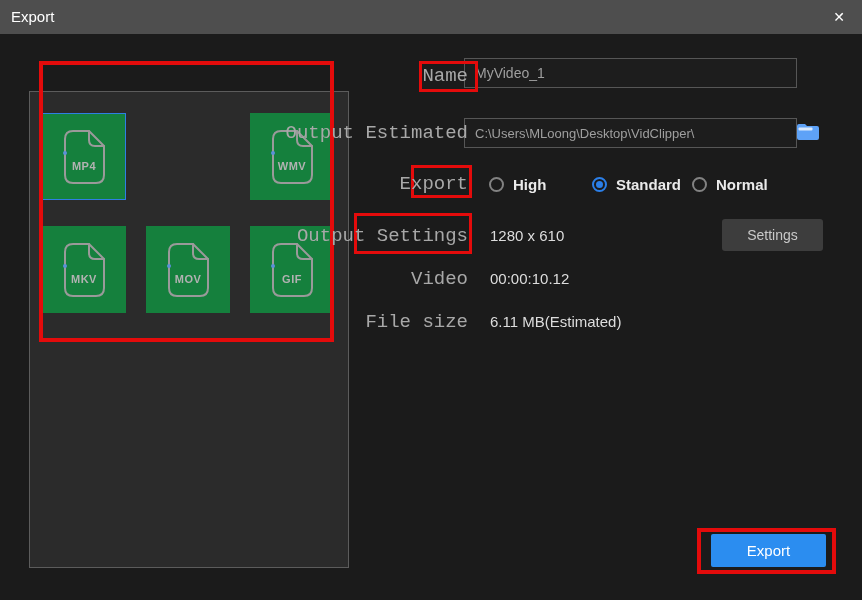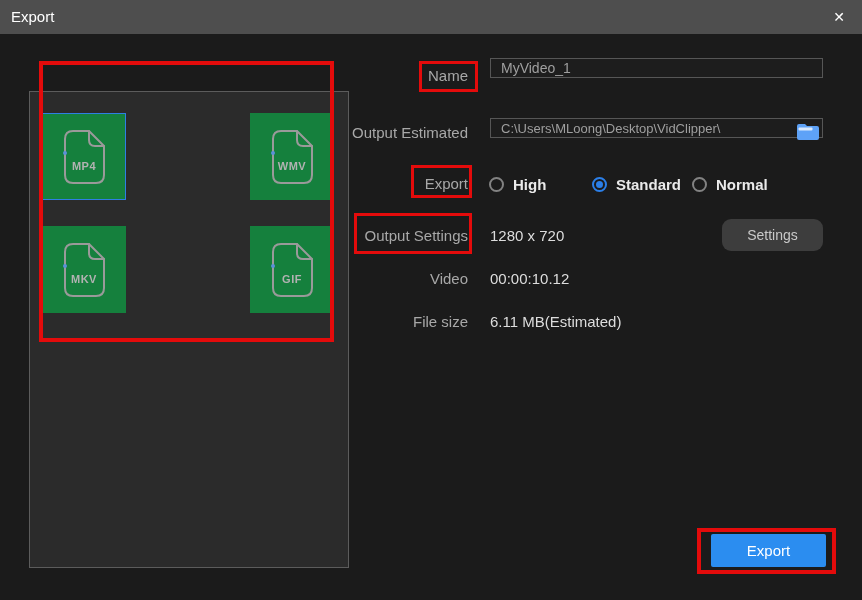--- a/index.html
+++ b/index.html
@@ -23,35 +23,35 @@
     border:1px solid transparent; cursor:pointer; z-index:3; }
   .tile.selected { border-color:#2e7fe4; }
   .tile svg { position:absolute; left:50%; top:50%; transform:translate(-50%,-50%); }
   .page-outline { fill:none; stroke:#9a9a9a; stroke-width:2; stroke-linejoin:round; stroke-linecap:round; }
   .page-label { fill:#b2b2b2; font-size:11px; font-weight:bold; letter-spacing:0.5px;
     font-family:"Liberation Sans", sans-serif; }
   
   .anno { position:absolute; border:3px solid #e40b0b; z-index:10; pointer-events:none; }
   .anno.thick { border-width:4px; }
   
-  .flabel { position:absolute; right:394px; color:#a8a8a8; font-size:15px;
-    line-height:20px; white-space:nowrap; z-index:11; }
-  .tinput { position:absolute; left:490px; width:333px; height:20px; background:#1d1d1d;
+  .flabel { position:absolute; right:394px; color:#a8a8a8; font-size:19px;
+    line-height:20px; white-space:nowrap; z-index:11;font-family:Liberation Mono, monospace; }
+  .tinput { position:absolute; left:464px; width:333px; height:30px; background:#1d1d1d;
     border:1px solid #565656; color:#9f9f9f; font-size:13px; padding:0 10px; outline:none; }
   #browse-btn { position:absolute; left:795px; top:122px; width:26px; height:22px;
     background:transparent; border:none; cursor:pointer; padding:0; z-index:4; }
   .radio { position:absolute; width:15px; height:15px; border:2px solid #828282;
     border-radius:50%; cursor:pointer; z-index:4; }
   .radio.selected { border-color:#2b7fe8; }
   .radio.selected::after { content:""; position:absolute; left:2px; top:2px; width:7px; height:7px;
     border-radius:50%; background:#2b7fe8; }
   .radio-label { position:absolute; color:#eaeaea; font-size:15px; line-height:18px; cursor:pointer;font-weight:bold; }
   .fvalue { position:absolute; left:490px; color:#dddddd; font-size:15px; line-height:18px; }
   #settings-btn { position:absolute; left:722px; top:219px; width:101px; height:32px;
-    background:#3d3d3d; border:none; border-radius:9px; color:#c9c9c9; font-size:14px; cursor:pointer; }
+    background:#3d3d3d; border:none; border-radius:3px; color:#c9c9c9; font-size:14px; cursor:pointer; }
   #export-btn { position:absolute; left:711px; top:534px; width:115px; height:33px;
     background:#2b8df0; border:none; border-radius:2px; color:#ffffff; font-size:15px; cursor:pointer; z-index:11; }
 </style>
 </head>
 <body>
 
 <div id="dialog">
 
   <div id="titlebar">
     <div id="title-text">Export</div>
@@ -79,20 +79,28 @@
     </svg>
   </div>
   <div class="tile" style="left:42px;top:226px">
     <svg width="46" height="56" viewBox="0 0 46 56">
       <path class="page-outline" d="M12 2 H28 L43 17 V46 Q43 54 35 54 H12 Q4 54 4 46 V10 Q4 2 12 2 Z"></path>
       <path class="page-outline" d="M28 2 V11 Q28 17 34 17 H43"></path>
       <circle cx="4" cy="24" r="2" fill="#5c90d8"></circle>
       <text class="page-label" x="23" y="41" text-anchor="middle">MKV</text>
     </svg>
   </div>
+  <div class="tile" style="left:146px;top:226px">
+    <svg width="46" height="56" viewBox="0 0 46 56">
+      <path class="page-outline" d="M12 2 H28 L43 17 V46 Q43 54 35 54 H12 Q4 54 4 46 V10 Q4 2 12 2 Z"></path>
+      <path class="page-outline" d="M28 2 V11 Q28 17 34 17 H43"></path>
+      <circle cx="4" cy="24" r="2" fill="#5c90d8"></circle>
+      <text class="page-label" x="23" y="41" text-anchor="middle">MOV</text>
+    </svg>
+  </div>
   <div class="tile" style="left:250px;top:226px">
     <svg width="46" height="56" viewBox="0 0 46 56">
       <path class="page-outline" d="M12 2 H28 L43 17 V46 Q43 54 35 54 H12 Q4 54 4 46 V10 Q4 2 12 2 Z"></path>
       <path class="page-outline" d="M28 2 V11 Q28 17 34 17 H43"></path>
       <circle cx="4" cy="24" r="2" fill="#5c90d8"></circle>
       <text class="page-label" x="23" y="41" text-anchor="middle">GIF</text>
     </svg>
   </div>
 
   <div class="flabel" style="top:66px">Name</div>
@@ -111,21 +119,21 @@
     </svg>
   </button>
 
   <span class="radio" style="left:489px;top:177px"></span>
   <span class="radio-label" style="left:513px;top:176px">High</span>
   <span class="radio selected" style="left:592px;top:177px"></span>
   <span class="radio-label" style="left:616px;top:176px">Standard</span>
   <span class="radio" style="left:692px;top:177px"></span>
   <span class="radio-label" style="left:716px;top:176px">Normal</span>
 
-  <div class="fvalue" style="top:227px">1280 x 720</div>
+  <div class="fvalue" style="top:227px">1280 x 610</div>
   <button id="settings-btn">Settings</button>
   <div class="fvalue" style="top:270px">00:00:10.12</div>
   <div class="fvalue" style="top:313px">6.11 MB(Estimated)</div>
 
   <button id="export-btn">Export</button>
 
   <div class="anno thick" style="left:39px;top:61px;width:295px;height:281px"></div>
   <div class="anno" style="left:419px;top:61px;width:59px;height:31px"></div>
   <div class="anno" style="left:411px;top:165px;width:61px;height:33px"></div>
   <div class="anno" style="left:354px;top:213px;width:118px;height:41px"></div>

